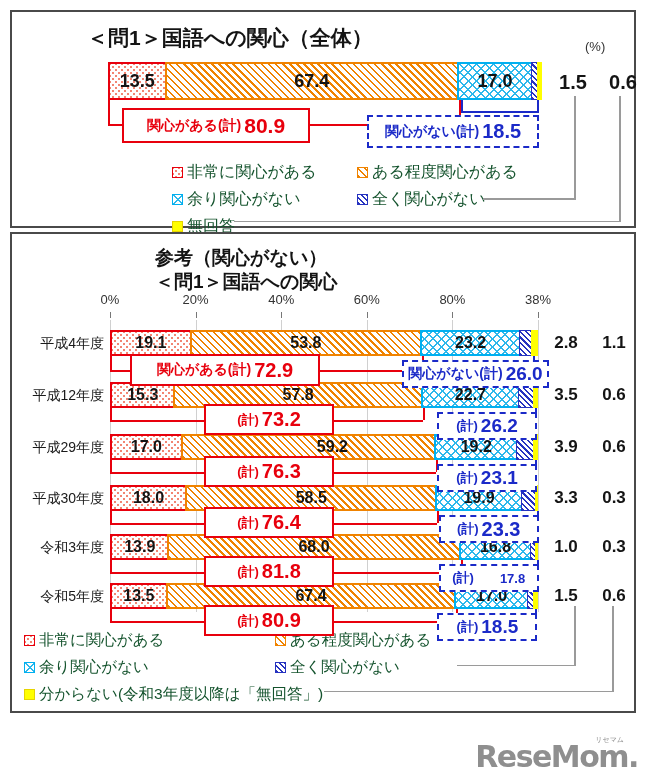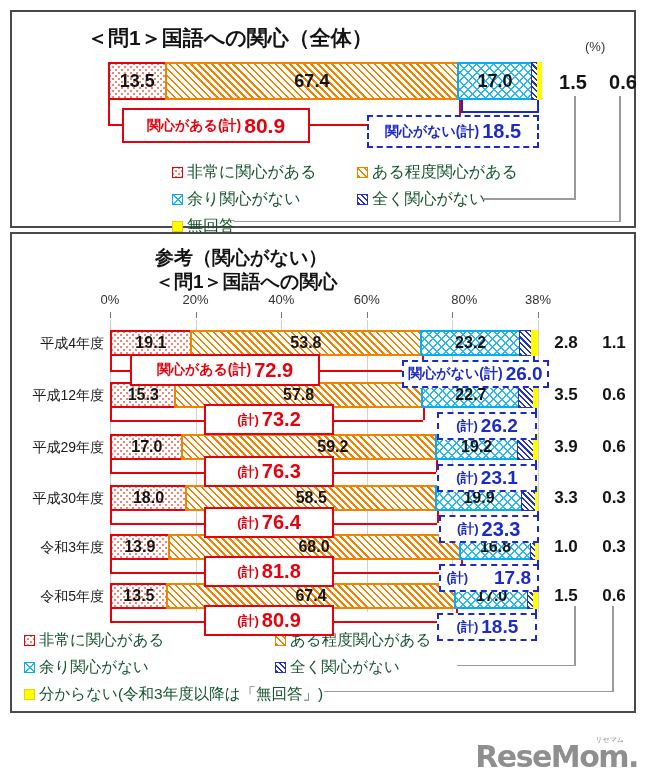--- a/index.html
+++ b/index.html
@@ -8,21 +8,21 @@
   .page { position:absolute; inset:0; }
 
   .panel { position:absolute; left:10px; width:626px; background:#fff; border:2px solid #4a4a4a; }
   .panel-top { top:10px; height:218px; }
   .panel-bottom { top:232px; height:481px; }
 
   .abs { position:absolute; }
   .ttl { font-weight:700; color:#141414; }
 
   
-  .bar { display:flex; align-items:stretch;justify-content:flex-end; }
+  .bar { display:flex; align-items:stretch; }
   .seg { height:100%; border:2px solid; position:relative; display:flex; align-items:center; justify-content:center; overflow:visible; }
   .seg + .seg { margin-left:-2px; }
   .seg .val { font-weight:700; color:#141414; white-space:nowrap; z-index:2; }
 
   .bc-very { border-color:#e8000d; }
   .bc-some { border-color:#f08300; }
   .bc-little { border-color:#00b0f0; }
   .bc-none { border-color:#2633c0; border-width:1px; }
   .bc-na { border-color:#ffff00; border-width:0; }
 
@@ -146,21 +146,21 @@
         <div class="grid" style="left: 98px; top: 86px; height: 292px;"></div>
         <div class="axis-lbl" style="left: 158.6px; top: 58px;">20%</div>
         <div class="tick" style="left: 183.6px; top: 78px;"></div>
         <div class="grid" style="left: 183.6px; top: 86px; height: 292px;"></div>
         <div class="axis-lbl" style="left: 244.2px; top: 58px;">40%</div>
         <div class="tick" style="left: 269.2px; top: 78px;"></div>
         <div class="grid" style="left: 269.2px; top: 86px; height: 292px;"></div>
         <div class="axis-lbl" style="left: 329.8px; top: 58px;">60%</div>
         <div class="tick" style="left: 354.8px; top: 78px;"></div>
         <div class="grid" style="left: 354.8px; top: 86px; height: 292px;"></div>
-        <div class="axis-lbl" style="left: 415.4px; top: 58px; text-align: right;">80%</div>
+        <div class="axis-lbl" style="left: 415.4px; top: 58px;">80%</div>
         <div class="tick" style="left: 440.4px; top: 78px;"></div>
         <div class="grid" style="left: 440.4px; top: 86px; height: 292px;"></div>
         <div class="axis-lbl" style="left: 501px; top: 58px;">38%</div>
         <div class="tick" style="left: 526px; top: 78px;"></div>
         <div class="grid" style="left: 526px; top: 86px; height: 292px;"></div>
       </div>
     <div id="history-rows" class="abs" style="left:0; top:0; width:626px; height:481px;">
         <div class="abs" style="left: 0px; top: 96px; width: 626px; height: 0px; overflow: visible;">
           <div class="row-label" style="left: 0px; top: 0px; width: 92px; height: 26px; line-height: 26px;">平成4年度</div>
           <div class="bar" style="left: 98px; top: 0px; width: 428px; height: 26px; position: absolute; z-index: 2;">
@@ -307,21 +307,21 @@
           <div class="hline ln-red" style="left: 98px; top: 37.5px; width: 94px; height: 2px;"></div>
           <div class="hline ln-red" style="left: 322px; top: 37.5px; width: 126.532px; height: 2px;"></div>
           <div class="vline ln-red" style="left: 448.532px; top: 26px; width: 2px; height: 11.5px;"></div>
           <div class="box-red" style="left: 192px; top: 22px; width: 130px; height: 31px;">
             <span class="box-lbl" style="font-size: 13px;">(計)</span>
             <span class="box-num" style="font-size: 20px;">81.8</span>
           </div>
           <div class="vline ln-blue" style="left: 524.716px; top: 26px; width: 2px; height: 12px;"></div>
           <div class="box-blue" style="left: 426.716px; top: 30px; width: 100px; height: 28px;">
             <span class="box-lbl" style="font-size: 13px;">(計)</span>
-            <span class="box-num" style="font-size: 19px; margin-left: 23px;">17.8</span>
+            <span class="box-num" style="font-size: 13px; margin-left: 23px;">17.8</span>
           </div>
         </div>
         <div class="abs" style="left: 0px; top: 349px; width: 626px; height: 0px; overflow: visible;">
           <div class="row-label" style="left: 0px; top: 0px; width: 92px; height: 26px; line-height: 26px;">令和5年度</div>
           <div class="bar" style="left: 98px; top: 0px; width: 428px; height: 26px; position: absolute; z-index: 2;">
             <div class="seg pat-very bc-very" style="width: 57.78px; flex: 0 0 auto;">
               <div class="val" style="font-size: 16px;">13.5</div>
             </div>
             <div class="seg pat-some bc-some" style="width: 290.472px; flex: 0 0 auto;">
               <div class="val" style="font-size: 16px;">67.4</div>

